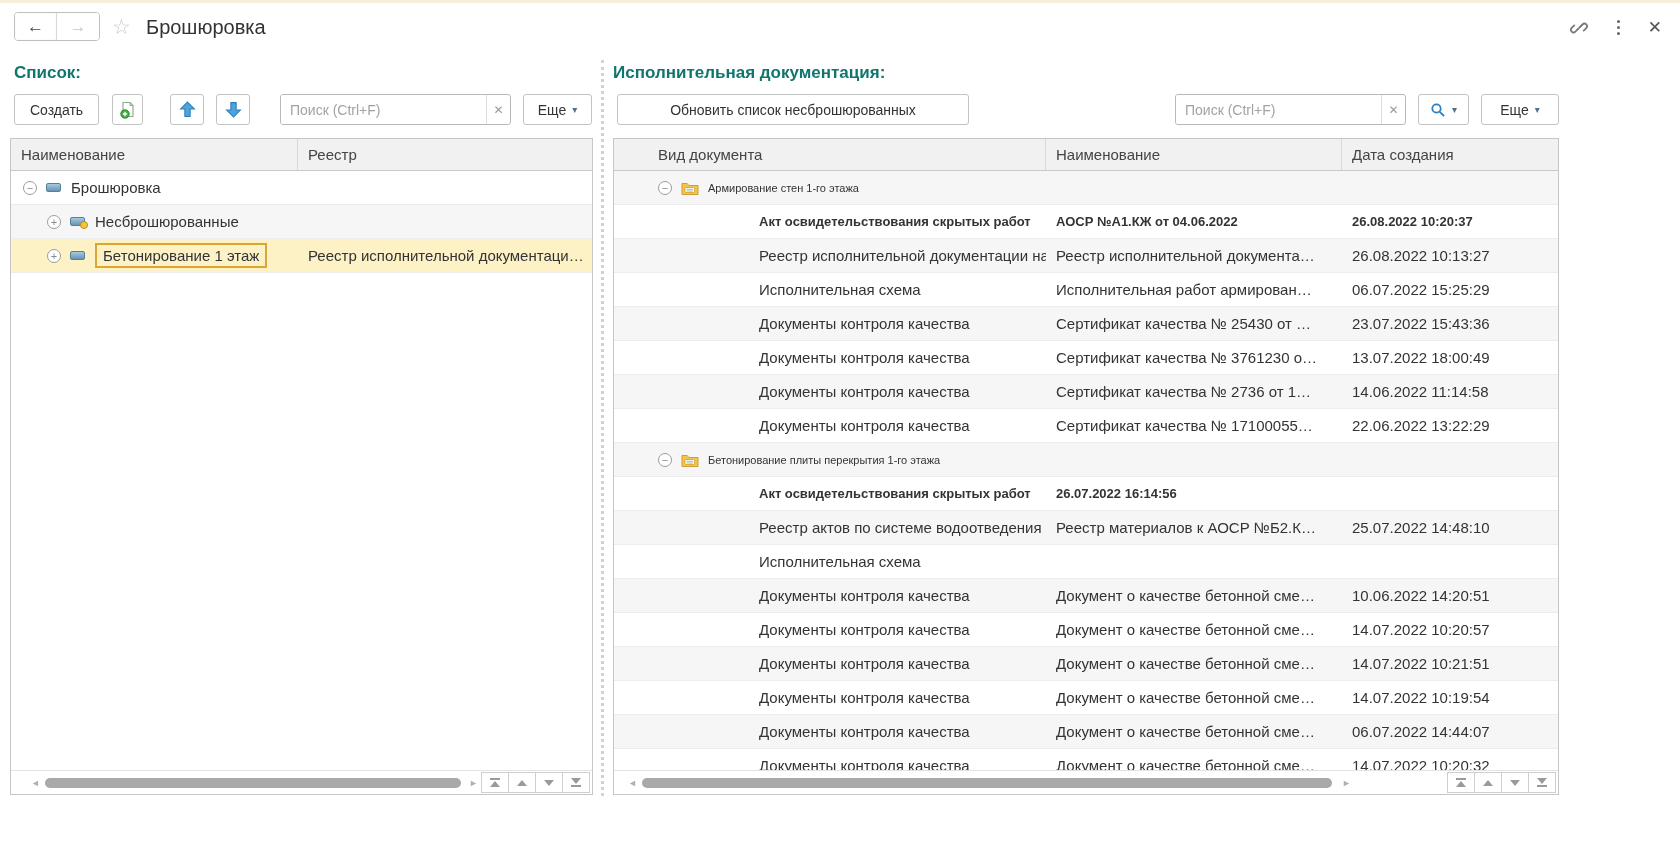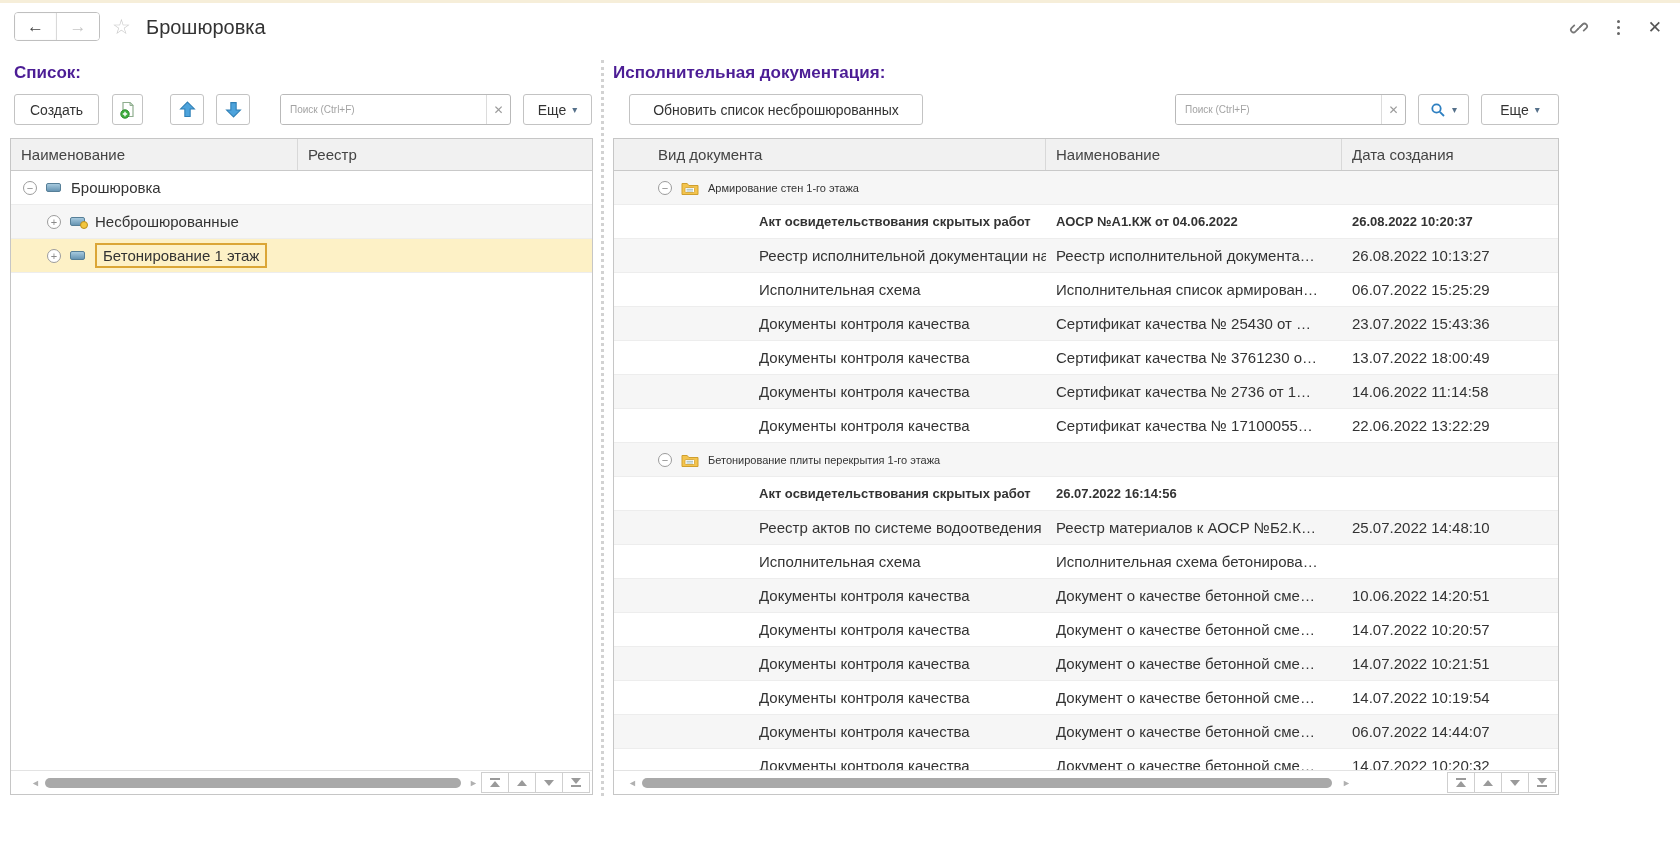--- a/index.html
+++ b/index.html
@@ -17,43 +17,43 @@
   .nav-btn.fwd { color:#c6c6c6; }
   .star { position:absolute; left:112px; top:12px; font-size:21px; color:#cbcbcb; }
   .page-title { position:absolute; left:146px; top:13px; font-size:20px; color:#333; }
   .win-icons { position:absolute; right:18px; top:14px; display:flex; align-items:center; gap:26px; }
   .link-ic svg { display:block; }
   .kebab { display:flex; flex-direction:column; gap:3px; cursor:pointer; padding:2px; }
   .kebab i { width:3px; height:3px; border-radius:50%; background:#666; }
   .close-x { font-size:17px; color:#555; cursor:pointer; }
 
   
-  .panel-heading { position:absolute; top:63px; font-size:17px; font-weight:bold; color:#4c1d95; }
+  .panel-heading { position:absolute; top:63px; font-size:17px; font-weight:bold; color:#0f766e; }
   .panel-heading.left { left:14px; }
   .panel-heading.right { left:613px; }
 
   
   .splitter { position:absolute; left:601px; top:60px; height:736px; width:4px; border-left:3px dotted #d2d2d2; cursor:col-resize; }
 
   
   .btn { height:31px; background:#fff; border:1px solid #c3c3c3; border-radius:3px; font-size:14px; color:#333; display:inline-flex; align-items:center; justify-content:center; cursor:pointer; font-family:"Liberation Sans",sans-serif; }
   .btn .caret { font-size:10px; color:#55708a; margin-left:6px; }
   .toolbar-left { position:absolute; left:14px; top:94px; height:33px; }
   .toolbar-right { position:absolute; left:613px; top:94px; height:33px; }
   .b-create { position:absolute; left:0; top:0; width:85px; }
   .b-newdoc { position:absolute; left:98px; top:0; width:31px; }
   .b-up { position:absolute; left:156px; top:0; width:34px; }
   .b-down { position:absolute; left:202px; top:0; width:34px; }
   .search-box { position:absolute; top:0; height:31px; display:flex; border:1px solid #b9b9b9; border-radius:3px; background:#fff; overflow:hidden; }
-  .search-box input { border:none; outline:none; flex:1; padding:0 9px; font-size:10px; color:#333; font-family:"Liberation Sans",sans-serif; }
+  .search-box input { border:none; outline:none; flex:1; padding:0 9px; font-size:14px; color:#333; font-family:"Liberation Sans",sans-serif; }
   .search-box input::placeholder { color:#a3a3a3; }
   .search-clear { width:24px; display:flex; align-items:center; justify-content:center; color:#9a9a9a; font-size:12px; border-left:1px solid #dcdcdc; cursor:pointer; }
   .sb-left { left:266px; width:231px; }
   .b-more-left { position:absolute; left:509px; top:0; width:69px; }
-  .b-refresh { position:absolute; left:16px; top:0; width:294px; }
+  .b-refresh { position:absolute; left:4px; top:0; width:352px; }
   .sb-right { left:562px; width:231px; }
   .b-find { position:absolute; left:805px; top:0; width:51px; }
   .b-more-right { position:absolute; left:868px; top:0; width:78px; }
 
   
   .tbl { position:absolute; top:138px; border:1px solid #c6c6c6; background:#fff; overflow:hidden; }
   .tbl-left { left:10px; width:583px; height:657px; }
   .tbl-right { left:613px; width:946px; height:657px; }
   .thead { display:flex; height:32px; background:#f1f1f1; border-bottom:1px solid #c9c9c9;justify-content:flex-end; }
   .th { font-size:15px; color:#444; display:flex; align-items:center; padding:0 10px; border-right:1px solid #d8d8d8; cursor:pointer; }
@@ -205,20 +205,21 @@
       <span class="lbl">Несброшюрованные</span>
     </div>
     <div class="cell c-lreg"></div>
   </div>
         <div class="row selected">
     <div class="cell c-lname" style="padding-left: 36px;">
       <span class="expander">+</span>
       <span class="grp-ic"></span>
       <span class="lbl sel-box">Бетонирование 1 этаж</span>
     </div>
+    <div class="cell c-lreg">Реестр исполнительной документаци…</div>
   </div>
       </div>
     <div class="scroll-strip">
       <span class="hs-arrow" style="left:20px;">◄</span>
       <span class="hs-thumb" style="left:34px; width:416px;"></span>
       <span class="hs-arrow" style="left:458px;">►</span>
       <div class="navbtns">
         <span class="nbtn">
             <span class="stack">
               <span class="bar"></span>
@@ -280,21 +281,21 @@
     </div>
     <div class="cell c-name">Реестр исполнительной документа…</div>
     <div class="cell c-date">26.08.2022 10:13:27</div>
   </div>
         <div class="row">
     <div class="cell c-type">
 
       <span class="doc-indent"></span>
       <span>Исполнительная схема</span>
     </div>
-    <div class="cell c-name">Исполнительная список армирован…</div>
+    <div class="cell c-name">Исполнительная работ армирован…</div>
     <div class="cell c-date">06.07.2022 15:25:29</div>
   </div>
         <div class="row stripe">
     <div class="cell c-type">
 
       <span class="doc-indent"></span>
       <span>Документы контроля качества</span>
     </div>
     <div class="cell c-name">Сертификат качества № 25430 от …</div>
     <div class="cell c-date">23.07.2022 15:43:36</div>
@@ -357,21 +358,20 @@
     </div>
     <div class="cell c-name">Реестр материалов к АОСР №Б2.К…</div>
     <div class="cell c-date">25.07.2022 14:48:10</div>
   </div>
         <div class="row">
     <div class="cell c-type">
 
       <span class="doc-indent"></span>
       <span>Исполнительная схема</span>
     </div>
-    <div class="cell c-name">Исполнительная схема бетонирова…</div>
   </div>
         <div class="row stripe">
     <div class="cell c-type">
 
       <span class="doc-indent"></span>
       <span>Документы контроля качества</span>
     </div>
     <div class="cell c-name">Документ о качестве бетонной сме…</div>
     <div class="cell c-date">10.06.2022 14:20:51</div>
   </div>

